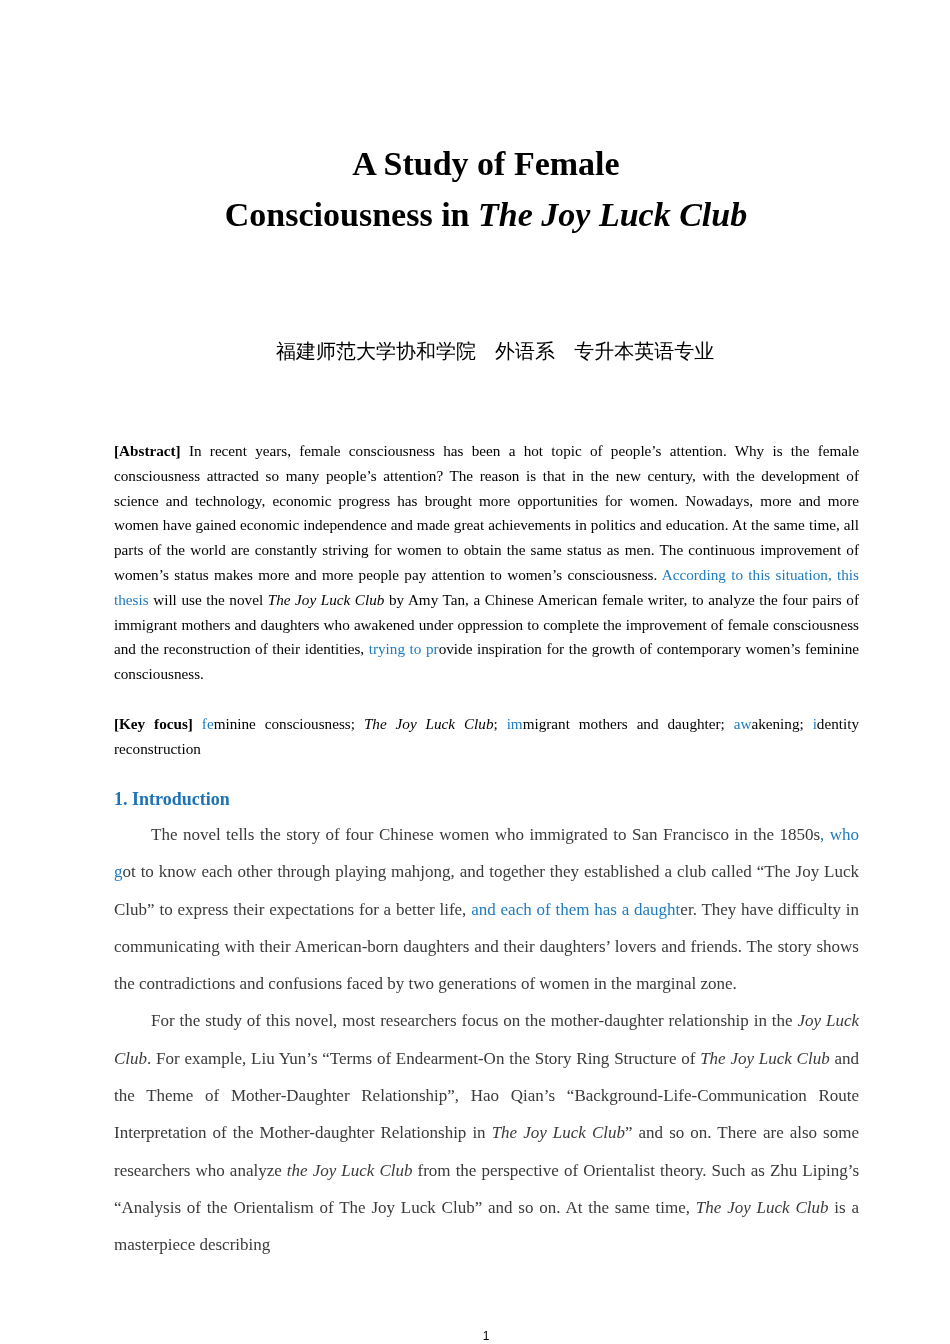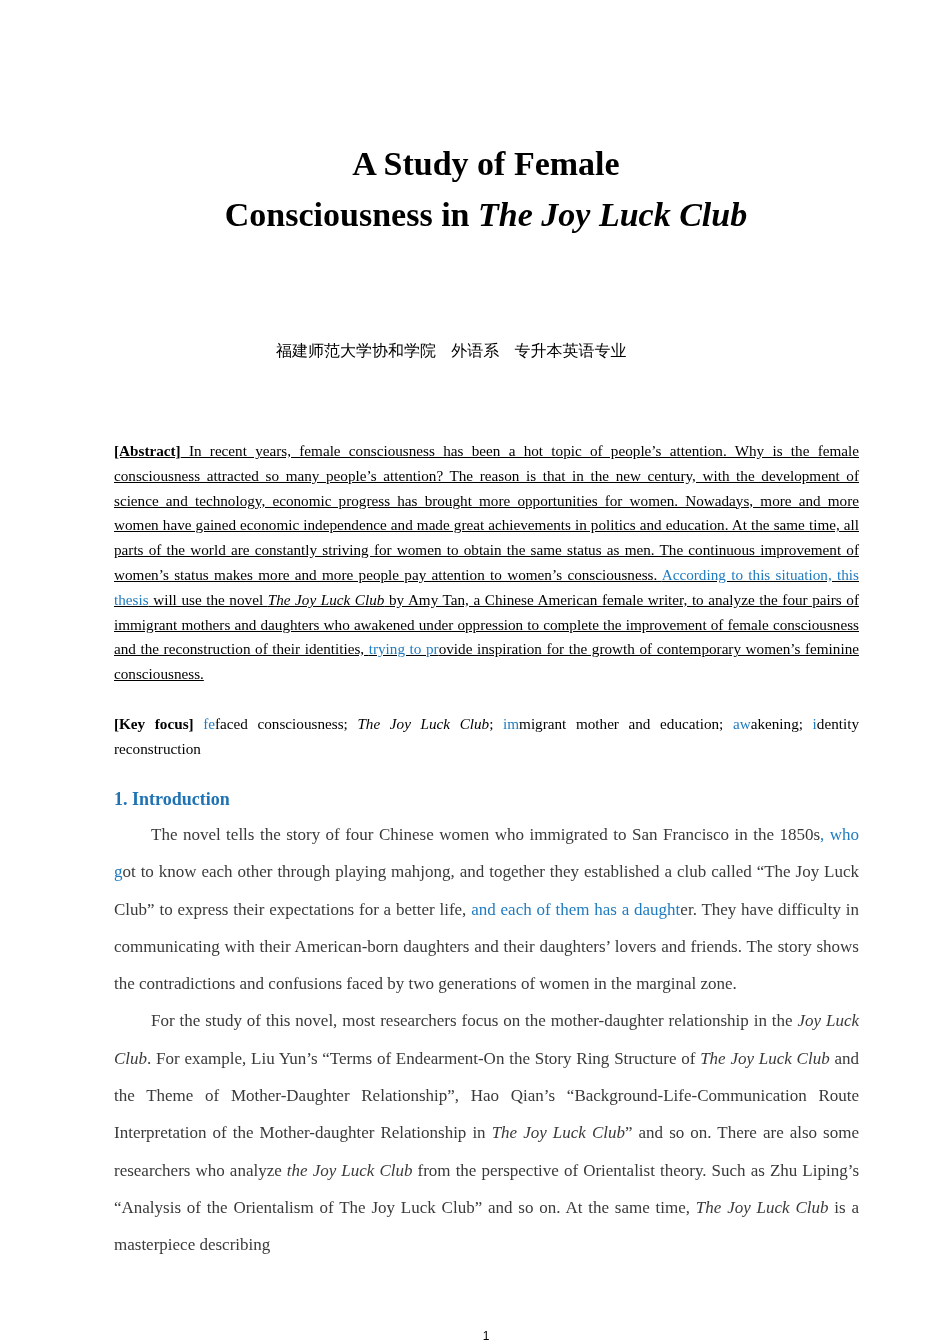--- a/index.html
+++ b/index.html
@@ -2,21 +2,21 @@
 <html><head>
   <meta charset="utf-8">
   <style>
     html, body { margin: 0; padding: 0; background: #ffffff; }
     body { width: 950px; height: 1344px; position: relative; overflow: hidden; }
     .page { position: absolute; left: 0; top: 0; width: 824px; height: 1344px; background: #fff; margin-top: 48px; }
     .title { position: absolute; left: 0; width: 972px; text-align: center; font-family: "Liberation Serif", serif; font-weight: bold; font-size: 34px; color: #000; line-height: 52px; }
     .title.l1 { top: 90px; }
     .title.l2 { top: 141px; }
     .title i { font-style: italic; }
-    .cn { position: absolute; left: 276px; font-family: "DejaVu Sans", sans-serif; font-size: 16px; color: #000; line-height: 24px; white-space: pre; }
+    .cn { position: absolute; left: 276px; font-family: "DejaVu Sans", sans-serif; font-size: 20px; color: #000; line-height: 24px; white-space: pre; }
     .cn.l1 { top: 291px; }
     .cn.l2 { top: 316px; }
     .abs { position: absolute; left: 114px; width: 745px; font-family: "Liberation Serif", serif; font-size: 15.2px; color: #000; line-height: 24.8px; text-align: justify; }
     .abs b { font-weight: bold; }
     .blue { color: #1f7bbf; }
     .h1 { position: absolute; left: 114px; top: 738px; font-family: Liberation Serif, serif; font-weight: bold; font-size: 18px; color: #1f73b4; line-height: 26px; }
     .body { position: absolute; left: 114px; width: 745px; font-family: "Liberation Serif", serif; font-size: 17px; color: #3a3a3a; line-height: 37.3px; text-align: justify; }
     .body p { margin: 0; text-indent: 37px; }
     .body i { font-style: italic; }
     .pagenum { position: absolute; left: 0; width: 972px; top: 1281px; text-align: center; font-family: "Liberation Sans", sans-serif; font-size: 12px; color: #000; }
@@ -24,27 +24,27 @@
 </head>
 <body>
 
 <div class="page">
 
   <div class="title l1">A Study of Female</div>
   <div class="title l2"><span>Consciousness in </span><i>The Joy Luck Club</i></div>
 
   <div class="cn l1">福建师范大学协和学院   外语系   专升本英语专业</div>
 
-  <div class="abs" style="top:391px;text-decoration:underline;">
+  <div class="abs" style="top:391px;">
     <b>[Abstract]</b><span> In recent years, female consciousness has been a hot topic of people’s attention. Why is the female consciousness attracted so many people’s attention? The reason is that in the new century, with the development of science and technology, economic progress has brought more opportunities for women. Nowadays, more and more women have gained economic independence and made great achievements in politics and education. At the same time, all parts of the world are constantly striving for women to obtain the same status as men. The continuous improvement of women’s status makes more and more people pay attention to women’s consciousness. </span><span class="blue">According to this situation, this thesis</span><span> will use the novel </span><i>The Joy Luck Club</i><span> by Amy Tan, a Chinese American female writer, to analyze the four pairs of immigrant mothers and daughters who awakened under oppression to complete the improvement of female consciousness and the reconstruction of their identities, </span><span class="blue">trying to pr</span><span>ovide inspiration for the growth of contemporary women’s feminine consciousness.</span>
   </div>
 
   <div class="abs" style="top:664px;">
     <b>[Key focus]</b>
-    <span class="blue">fe</span><span>faced consciousness; </span><i>The Joy Luck Club</i><span>; </span><span class="blue">im</span><span>migrant mother and education; </span><span class="blue">aw</span><span>akening; </span><span class="blue">i</span><span>dentity reconstruction</span>
+    <span class="blue">fe</span><span>minine consciousness; </span><i>The Joy Luck Club</i><span>; </span><span class="blue">im</span><span>migrant mothers and daughter; </span><span class="blue">aw</span><span>akening; </span><span class="blue">i</span><span>dentity reconstruction</span>
   </div>
 
   <div class="h1">1. Introduction</div>
 
   <div class="body" style="top:768px;">
     <p><span>The novel tells the story of four Chinese women who immigrated to San Francisco in the 1850s</span><span class="blue">, who g</span><span>ot to know each other through playing mahjong, and together they established a club called “The Joy Luck Club” to express their expectations for a better life, </span><span class="blue">and each of them has a daught</span><span>er. They have difficulty in communicating with their American-born daughters and their daughters’ lovers and friends. The story shows the contradictions and confusions faced by two generations of women in the marginal zone.</span></p>
     <p><span>For the study of this novel, most researchers focus on the mother-daughter relationship in the </span><i>Joy Luck Club</i><span>. For example, Liu Yun’s “Terms of Endearment-On the Story Ring Structure of </span><i>The Joy Luck Club</i><span> and the Theme of Mother-Daughter Relationship”, Hao Qian’s “Background-Life-Communication Route Interpretation of the Mother-daughter Relationship in </span><i>The Joy Luck Club</i><span>” and so on. There are also some researchers who analyze </span><i>the Joy Luck Club</i><span> from the perspective of Orientalist theory. Such as Zhu Liping’s “Analysis of the Orientalism of The Joy Luck Club” and so on. At the same time, </span><i>The Joy Luck Club</i><span> is a masterpiece describing</span></p>
   </div>
 
   <div class="pagenum">1</div>

